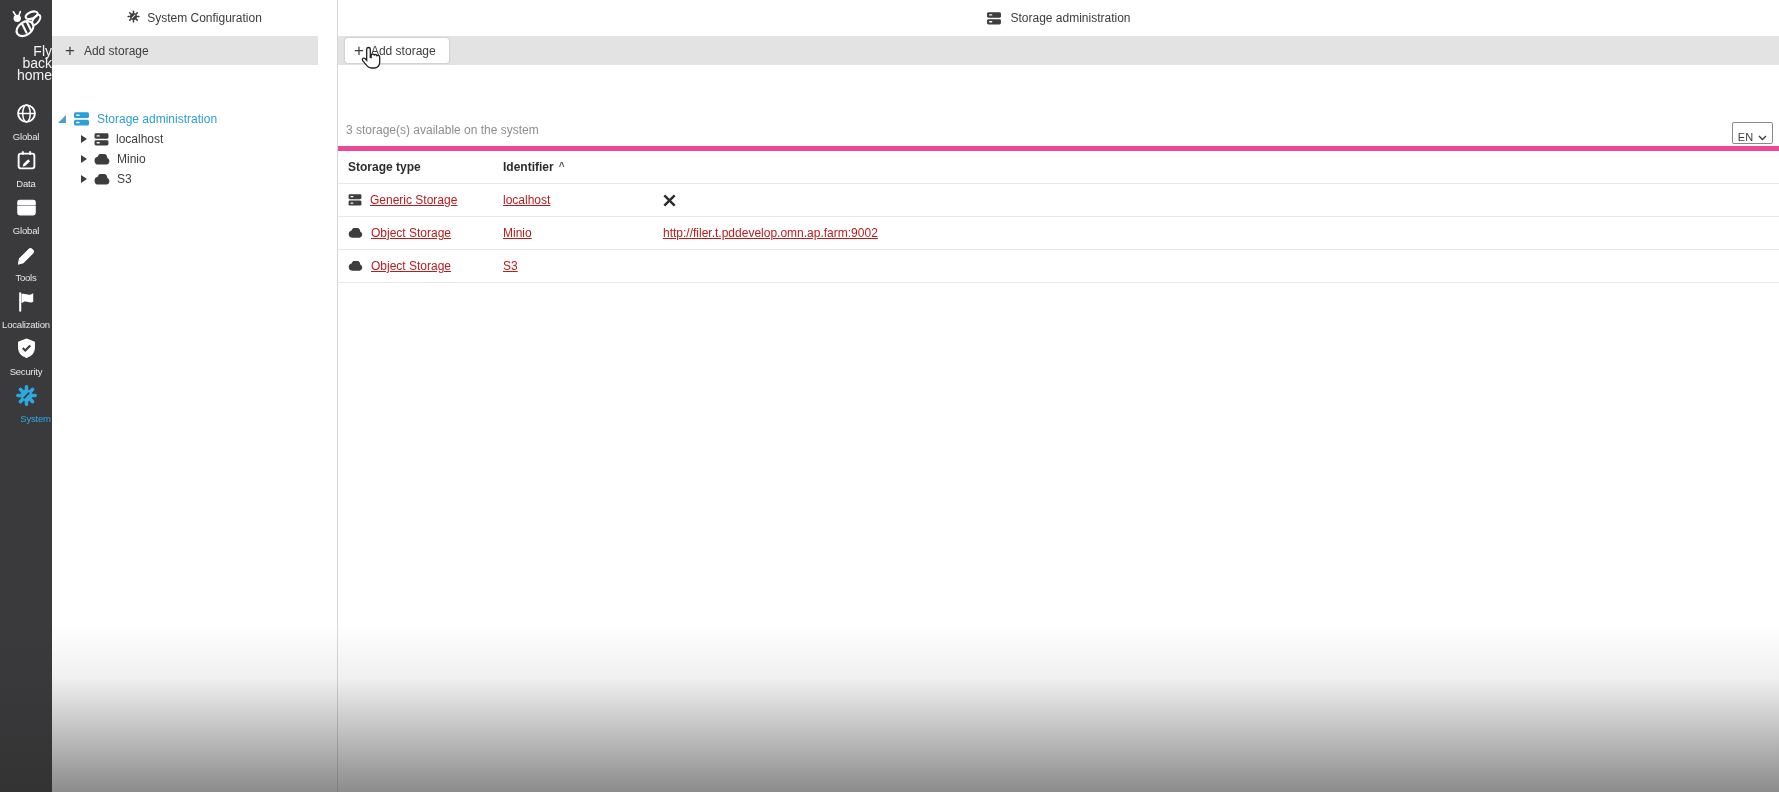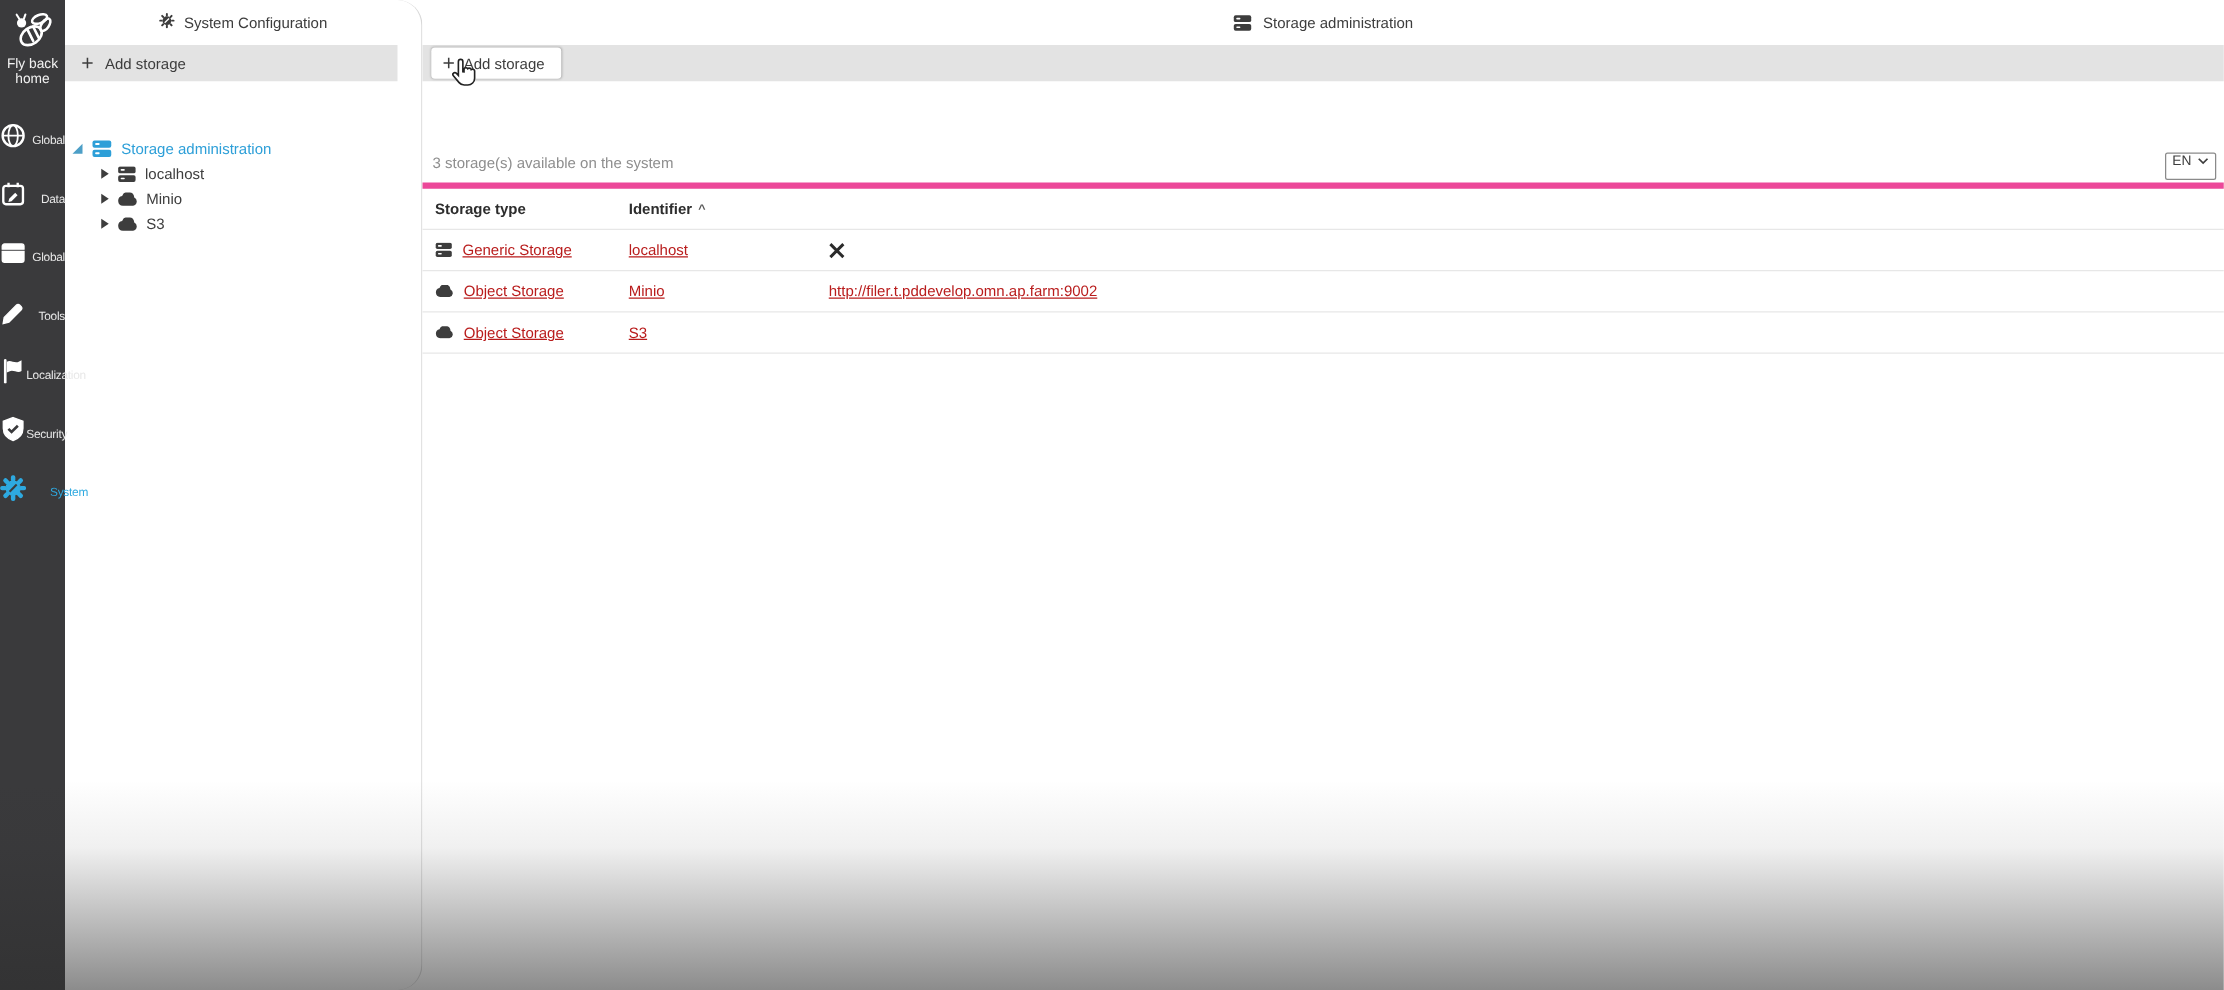--- a/index.html
+++ b/index.html
@@ -10,36 +10,36 @@
   }
 
   
   .sidebar {
     position:absolute; left:0; top:0; width:52px; height:792px;
     background:#3a3a3c; z-index:10;
     display:flex; flex-direction:column; align-items:center;
   }
   .logo-block { margin-top:6px; text-align:center; cursor:pointer; }
   .logo-block svg { width:37px; height:37px; display:block; margin:0 auto; }
-  .logo-label { color:#f2f2f2; font-size:11px; line-height:12px; margin-top:2px; }
+  .logo-label { color:#f2f2f2; font-size:14px; line-height:12px; margin-top:2px;text-align:right; }
   .nav { margin-top:18px; display:flex; flex-direction:column; }
   .nav-item {
-    width:52px; height:47px; display:flex; 
-    align-items:center; justify-content:space-between; cursor:pointer;
+    width:52px; height:47px; display:flex; flex-direction:column;
+    align-items:center; justify-content:center; cursor:pointer;
   }
   .nav-item svg { width:21px; height:21px; }
   .nav-item .ic { fill:#fff; stroke:#fff; }
   .nav-label { font-size:9.5px; color:#e8e8e8; margin-top:3px; white-space:nowrap; letter-spacing:-0.2px; }
   .nav-item.active .ic { fill:#2ea9e0; stroke:#2ea9e0; }
   .nav-item.active .nav-label { color:#2ea9e0;margin-left:19px; }
 
   
   .panel {
     position:absolute; left:52px; top:0; width:286px; height:792px;
-    background:#fff; border-right:1px solid #d8d8d8;border-radius:20px;
+    background:#fff; border-right:1px solid #d8d8d8;
   }
   .panel-header {
     height:36px; display:flex; align-items:center; justify-content:center;
     gap:7px; font-size:12px; color:#3d3d3d;
   }
   .panel-toolbar {
     height:29px; width:266px; background:#e3e3e3; display:flex; align-items:center;
     padding-left:13px; gap:9px; font-size:12px; color:#3d3d3d; cursor:pointer;
   }
   .plus-glyph { font-size:17px; font-weight:400; color:#3d3d3d; line-height:1; }
@@ -80,21 +80,21 @@
   }
   .cursor-icon { position:absolute; left:21px; top:9px; z-index:30; pointer-events:none; }
 
   .status-row {
     position:relative; height:33px; display:flex; align-items:center;
     padding-left:8px; font-size:12px; color:#8e8e8e;margin-top:48px;
   }
   .lang-select {
     position:absolute; right:6px; top:9px; width:41px; height:22px;
     border:1px solid #8a8a8a; border-radius:2px; background:#fff;
-    display:flex; align-items:flex-start; justify-content:center; gap:5px;
+    display:flex; align-items:flex-end; justify-content:center; gap:5px;
     font-size:11px; color:#3d3d3d; cursor:pointer;
   }
 
   .table { border-top:5px solid #ec4899; }
   .trow-head, .trow {
     display:grid; grid-template-columns:155px 160px 1fr;
     align-items:center; height:33px; padding-left:10px;
     border-bottom:1px solid #e7e7e7; font-size:12px;
   }
   .trow-head { font-weight:bold; color:#2d2d2d; }

